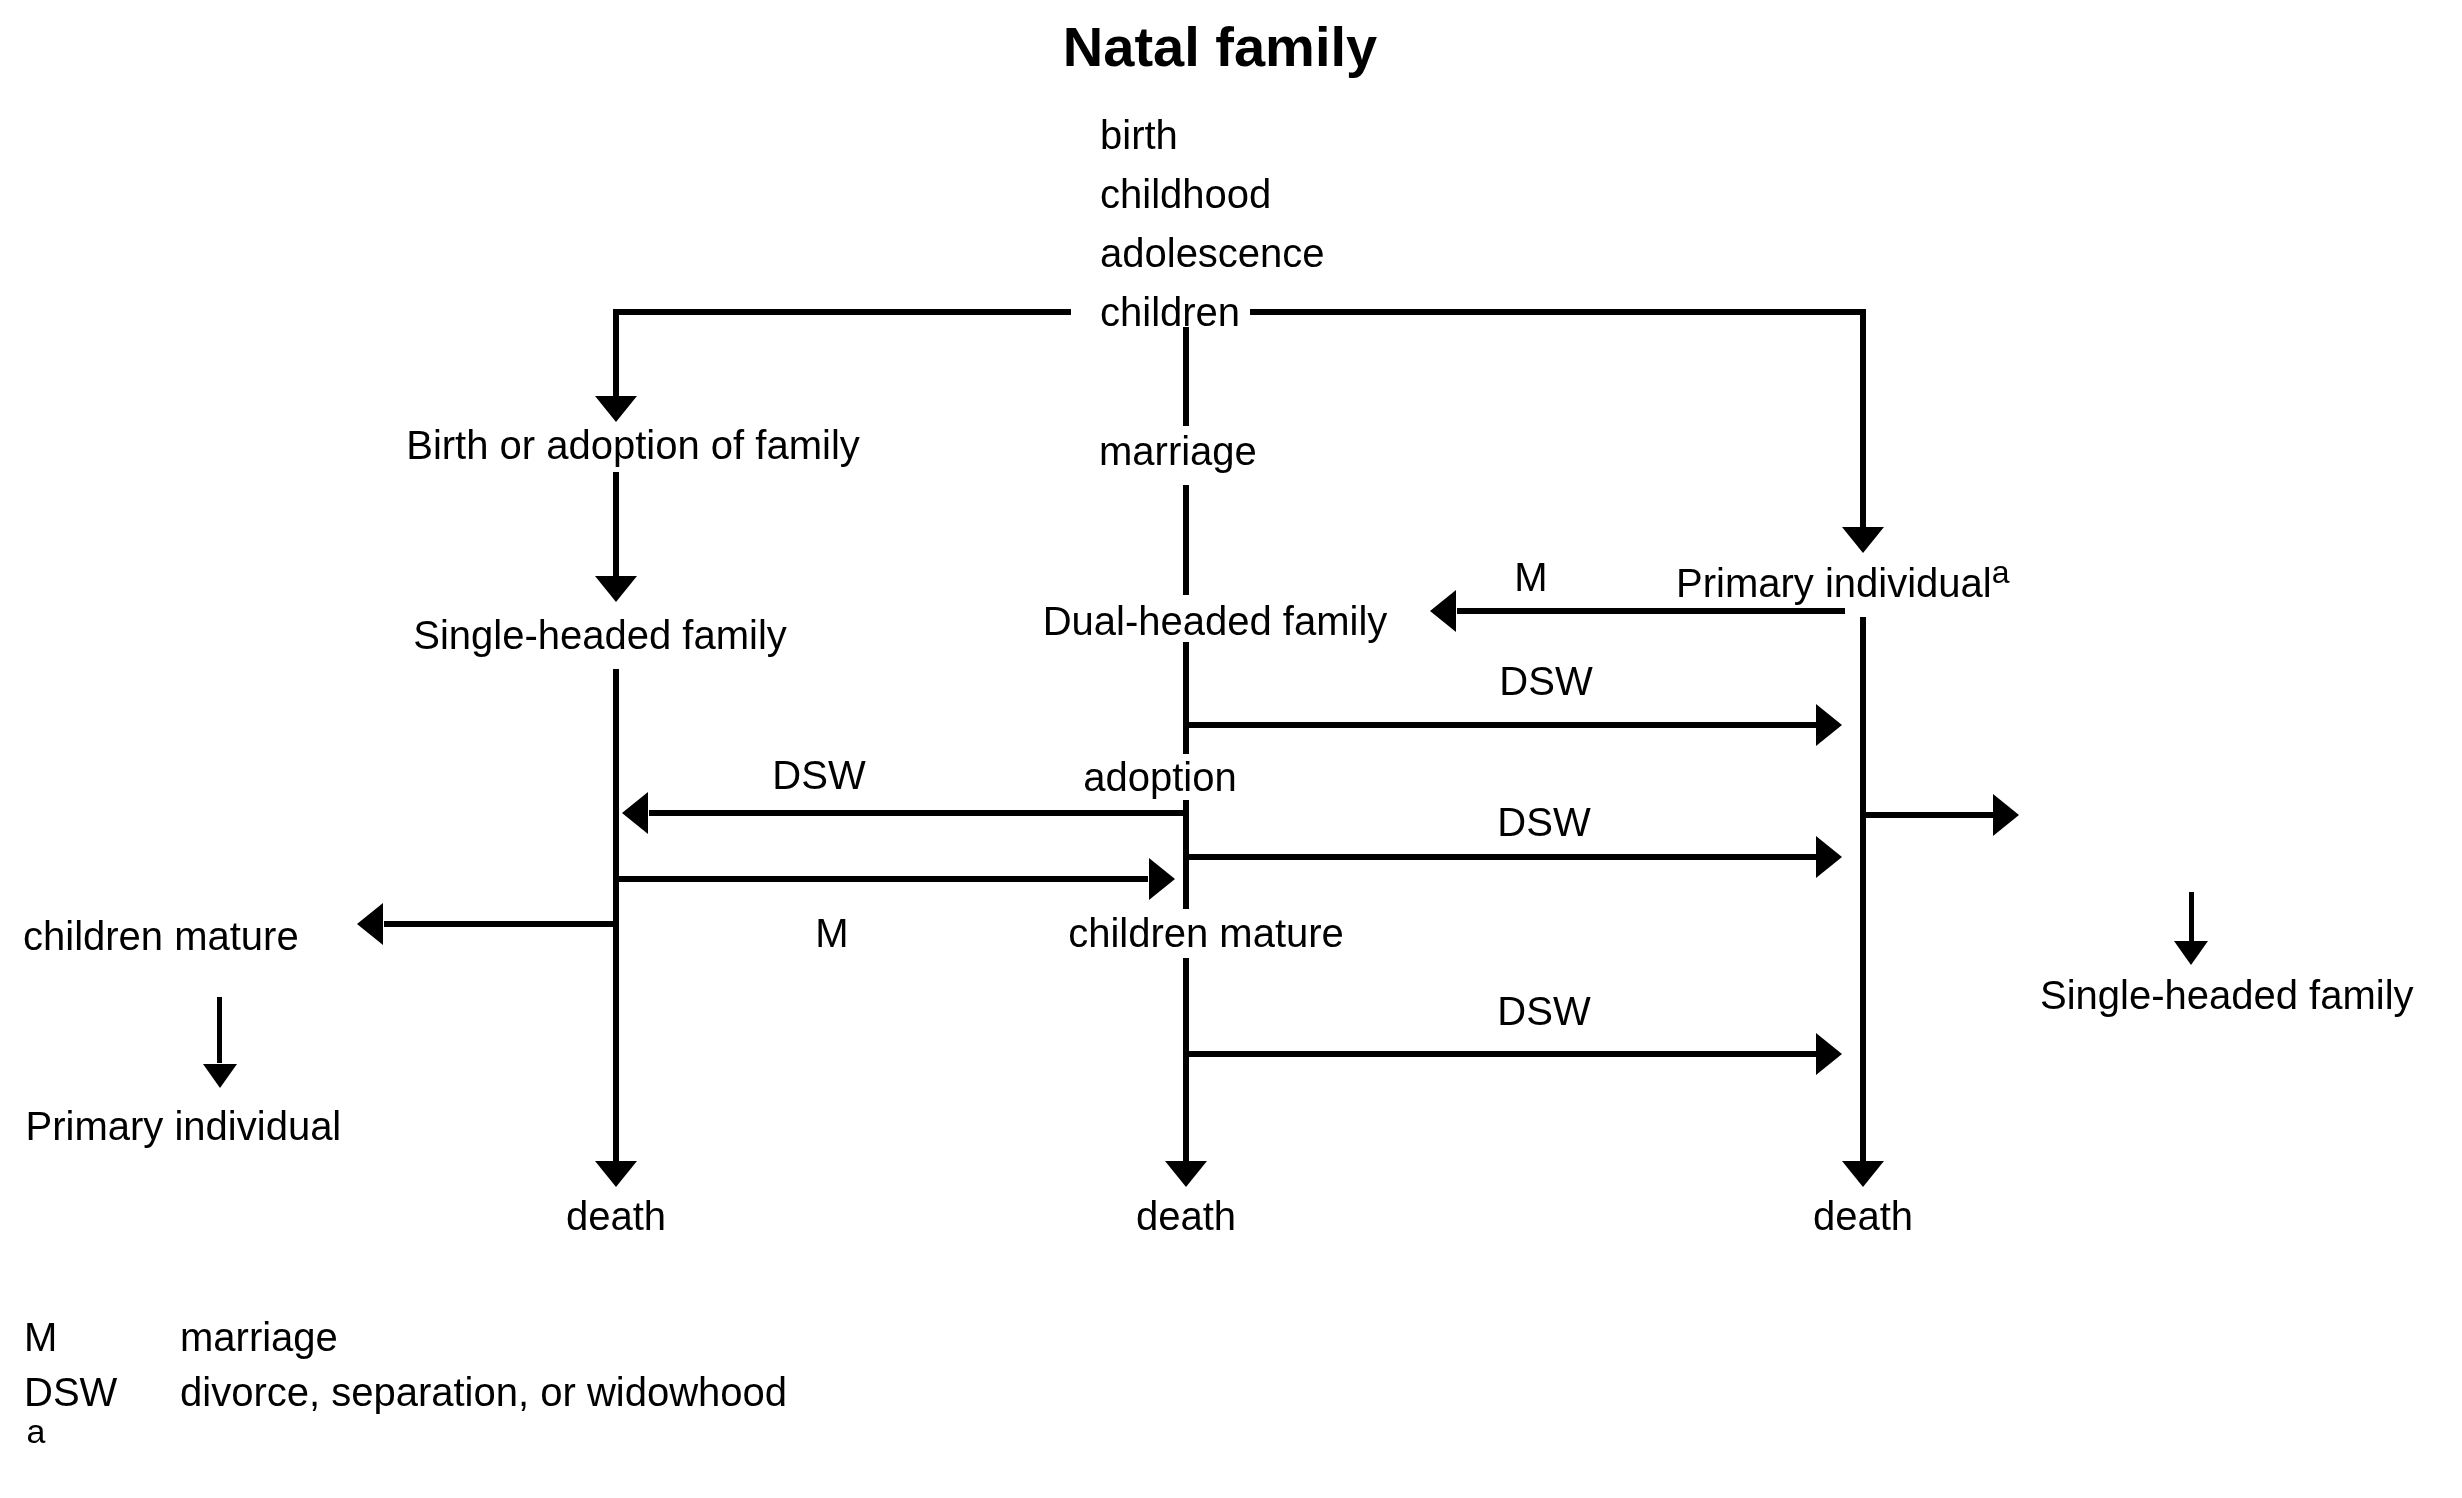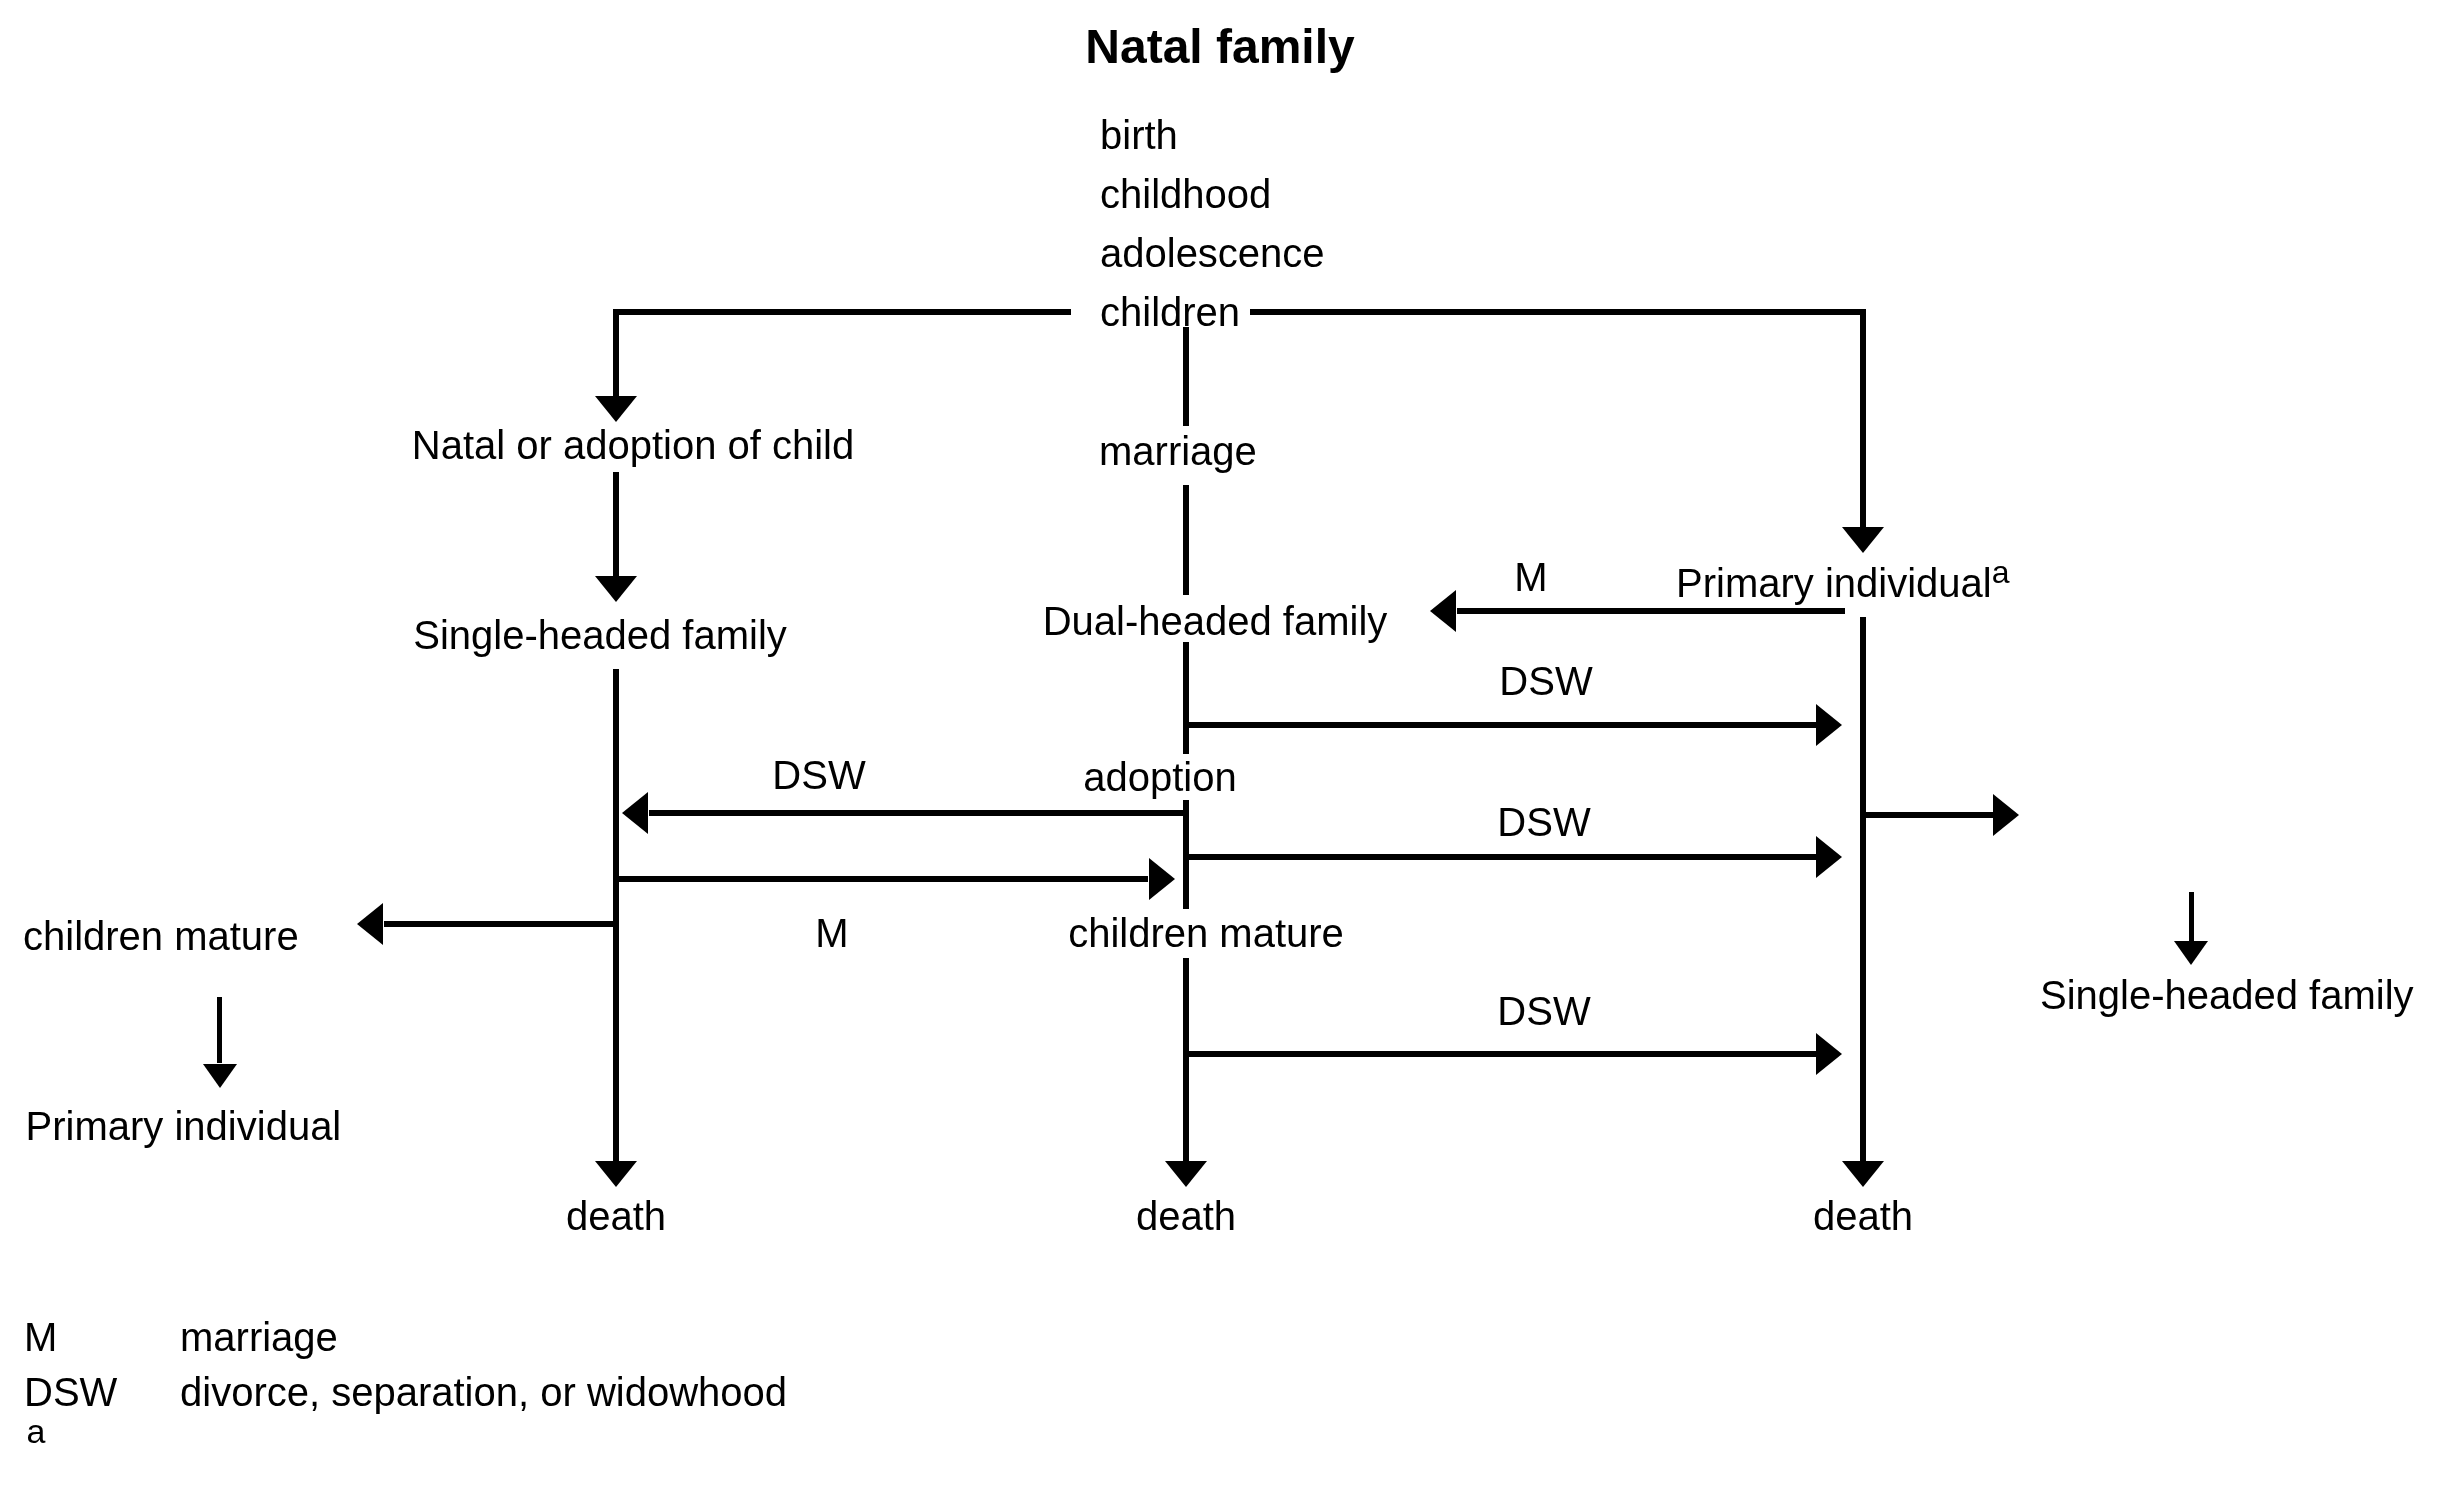--- a/index.html
+++ b/index.html
@@ -19,21 +19,21 @@
     transform:translate(-50%,-50%);
   }
   .lbl-left{
     position:absolute;
     font-size:40px;
     line-height:1.15;
     white-space:nowrap;
     transform:translateY(-50%);
   }
   .title{
-    font-size:48px;
+    font-size:56px;
     font-weight:bold;
   }
   .two-line{
     position:absolute;
     font-size:40px;
     line-height:50px;
     white-space:nowrap;
   }
   .sup{
     font-size:32px;
@@ -56,21 +56,21 @@
   <div class="lbl-left" style="left:1100px;top:135px;">birth</div>
   <div class="lbl-left" style="left:1100px;top:194px;">childhood</div>
   <div class="lbl-left" style="left:1100px;top:253px;">adolescence</div>
   <div class="lbl-left" style="left:1100px;top:312px;">children</div>
 
   <div class="line" style="left:616px;top:309px;width:455px;height:5.7px;"></div>
   <div class="line" style="left:1250px;top:309px;width:613px;height:5.7px;"></div>
 
   <div class="line" style="left:613px;top:309px;width:5.7px;height:87px;"></div>
   <div class="ah ah-down" style="left:595px;top:396px;"></div>
-  <div class="lbl" style="left:633px;top:445px;">Natal or adoption of child</div>
+  <div class="lbl" style="left:633px;top:445px;">Birth or adoption of family</div>
 
   <div class="line" style="left:613px;top:472px;width:5.7px;height:104px;"></div>
   <div class="ah ah-down" style="left:595px;top:576px;"></div>
   <div class="lbl" style="left:600px;top:635px;">Single-headed family</div>
 
   <div class="line" style="left:613px;top:669px;width:5.7px;height:492px;"></div>
   <div class="ah ah-down" style="left:595px;top:1161px;"></div>
   <div class="lbl" style="left:616px;top:1216px;">death</div>
 
   <div class="line" style="left:1183px;top:327px;width:5.7px;height:99px;"></div>

